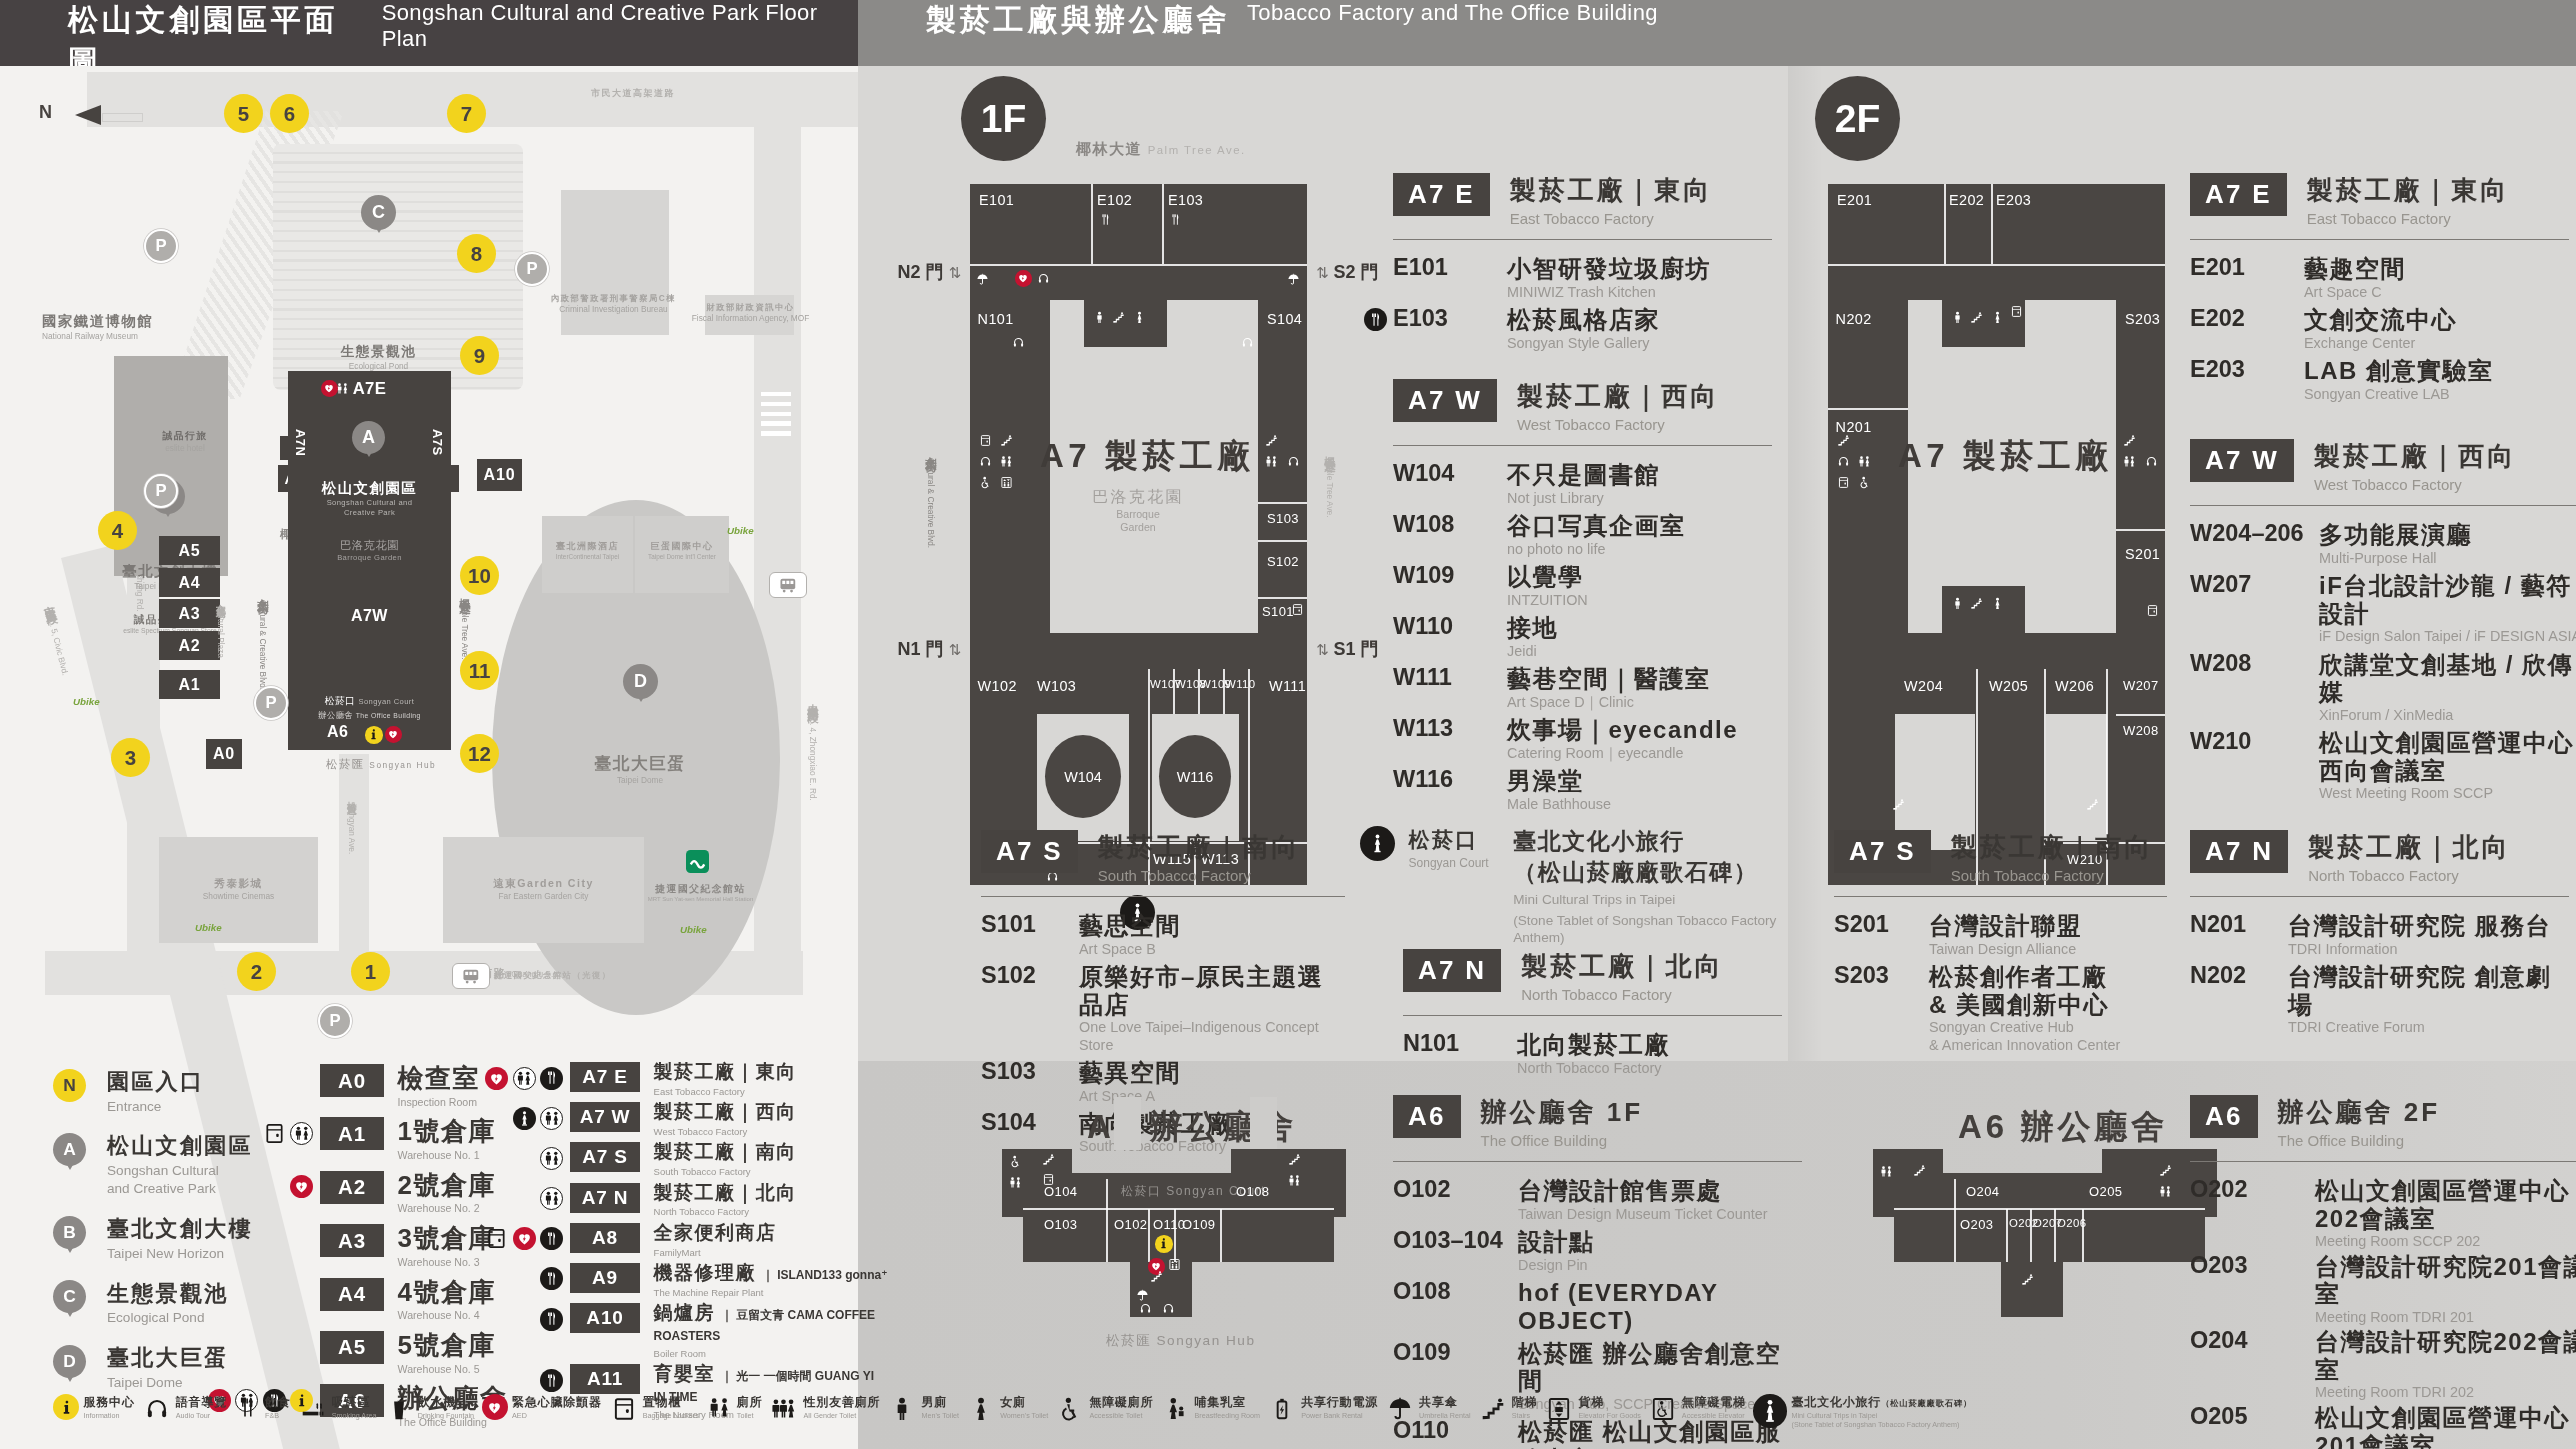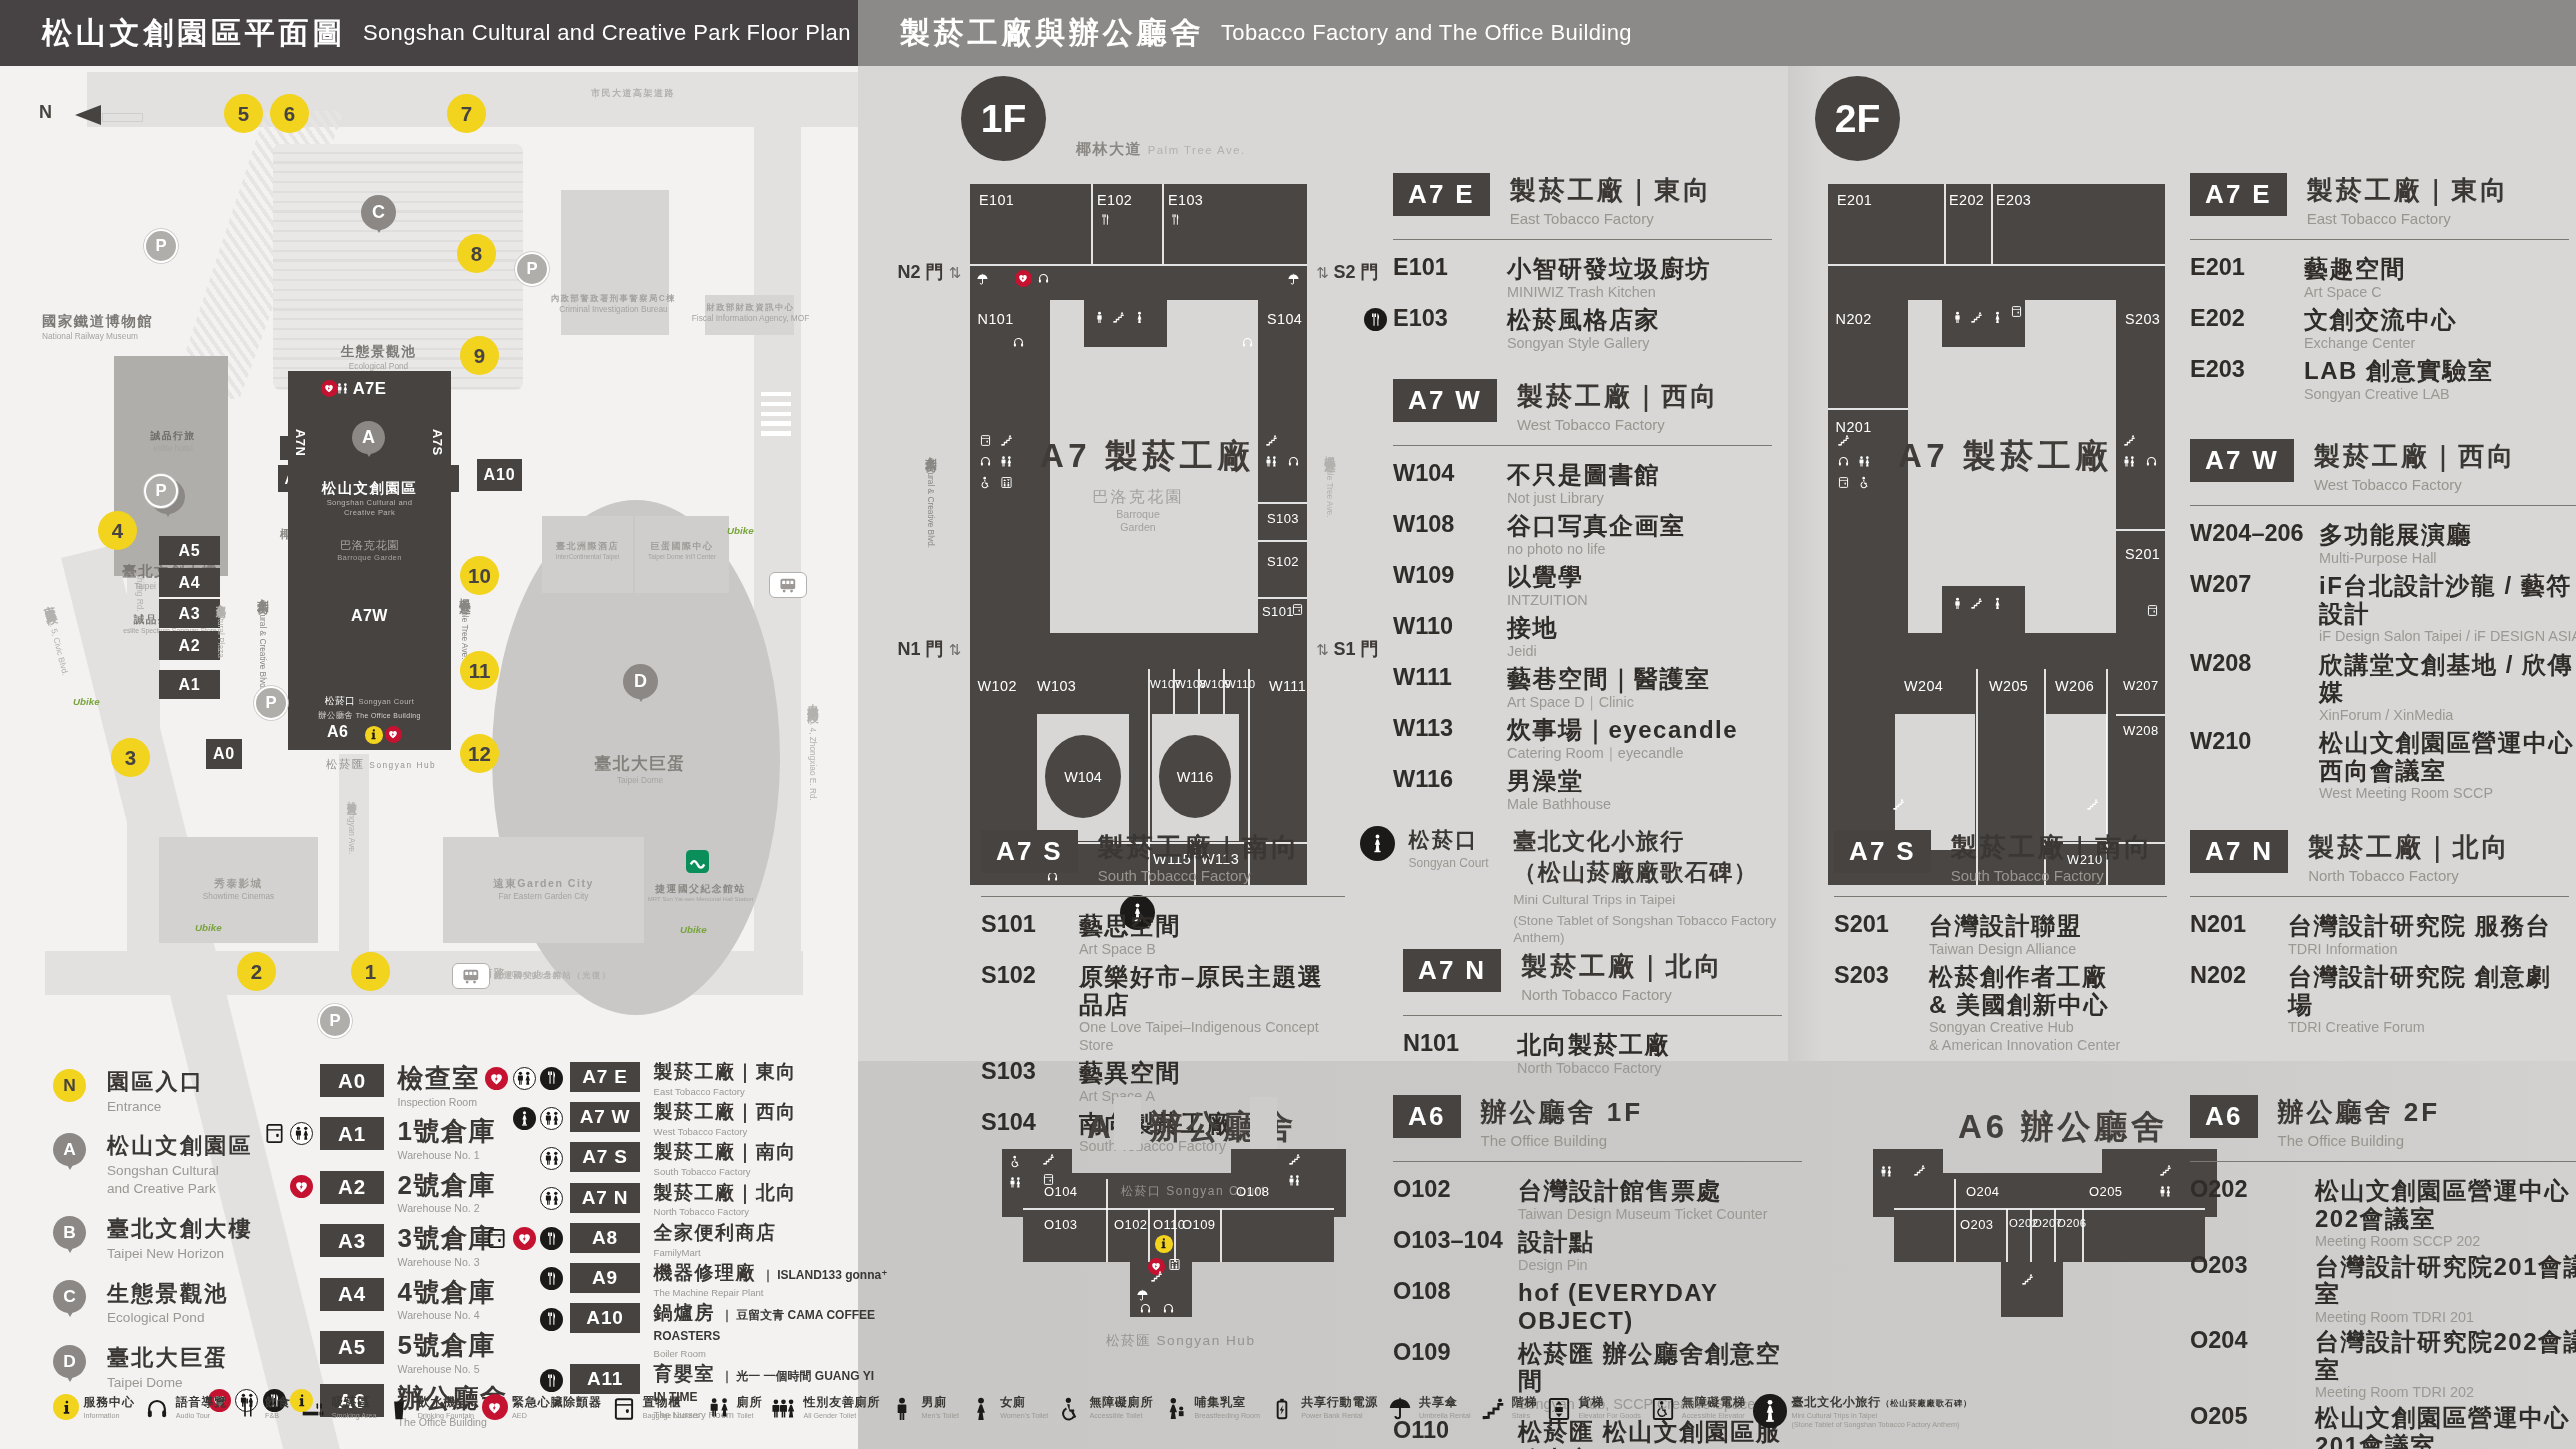--- a/index.html
+++ b/index.html
@@ -1,21 +1,21 @@
 <!DOCTYPE html>
 <html style="font-size:12px"><head>
 <meta charset="utf-8">
 <style>
   html,body{margin:0;padding:0}
   body{width:2576px;height:1449px;position:relative;overflow:hidden;
        font-family:"Liberation Sans","DejaVu Sans",sans-serif;background:#d8d7d5;color:#3a3734}
   .abs{position:absolute}
   .vt{writing-mode:vertical-rl;letter-spacing:3px}
   
-  .hdr{position:absolute;top:0;height:66px;display:flex;align-items:center;gap:16.7px;padding-left:42px;box-sizing:border-box}
+  .hdr{position:absolute;top:0;height:66px;display:flex;align-items:flex-start;gap:16.7px;padding-left:68px;box-sizing:border-box}
   .hdr .zh{color:#fff;font-weight:bold;font-size:30px;letter-spacing:3.8px}
   .hdr .en{color:#fff;font-size:22px;letter-spacing:0.4px}
   
   #map{position:absolute;left:0;top:66px;width:858px;height:1383px;background:#f3f2f0;overflow:hidden}
   .road{position:absolute;background:#e2e1df}
   .blk{position:absolute;background:#d6d5d3}
   .rlbl{position:absolute;color:#b3b1ae;font-size:11.4px;font-weight:bold;letter-spacing:1.5px}
   .rlbl .e{font-weight:normal;font-size:8.3px;letter-spacing:0}
   .plbl{position:absolute;color:#7c7976;font-size:13.6px;font-weight:bold;letter-spacing:1.5px;text-align:center}
   .plbl .e{display:block;font-weight:normal;font-size:8.3px;color:#a5a3a0;letter-spacing:0}
@@ -284,21 +284,21 @@
   <div class="pond" style="left:273px;top:78px;width:250px;height:246px"></div>
   <div class="pin" style="left:361px;top:129px">C</div>
   <div class="plbl" style="left:318px;top:277px;width:121px"><span>生態景觀池</span><span class="e">Ecological Pond</span></div>
 
   <div class="blk" style="left:561px;top:124px;width:108px;height:145px"></div>
   <div class="plbl" style="left:530px;top:227px;width:167px;font-size:8.3px;color:#a5a3a0"><span>內政部警政署刑事警察局C棟</span><span class="e">Criminal Investigation Bureau</span></div>
   <div class="blk" style="left:705px;top:229px;width:89px;height:40px"></div>
   <div class="plbl" style="left:686px;top:236px;width:129px;font-size:8.3px;color:#a5a3a0"><span>財政部財政資訊中心</span><span class="e">Fiscal Information Agency, MOF</span></div>
 
   <div class="blk" style="left:114px;top:290px;width:114px;height:220px;background:#b0aeab"></div>
-  <div class="plbl" style="left:124px;top:364px;width:98px;font-size:9.8px;color:#6f6c69"><span>誠品行旅</span><span class="e">eslite hotel</span></div>
+  <div class="plbl" style="left:136px;top:364px;width:98px;font-size:9.8px;color:#6f6c69"><span>誠品行旅</span><span class="e">eslite hotel</span></div>
   <div class="pin" style="left:150px;top:413px">B</div>
   <div class="plbl" style="left:98px;top:496px;width:144px;font-size:14.4px"><span>臺北文創大樓</span><span class="e">Taipei New Horizon</span></div>
   <div class="plbl" style="left:98px;top:547px;width:144px;font-size:10.6px"><span>誠品生活松菸</span><span class="e" style="font-size:6.8px">eslite Spectrum Songyan Store</span></div>
 
   <div class="mbar" style="left:280px;top:370px;width:50px;height:24px;font-size:14.4px">A11</div>
   <div class="mbar" style="left:278px;top:399px;width:33px;height:27px;font-size:14.4px">A8</div>
   <div class="mbar" style="left:314px;top:399px;width:145px;height:27px">A9</div>
   <div class="mbar" style="left:477px;top:393px;width:45px;height:32px">A10</div>
   <div class="rlbl" style="left:280px;top:461px;color:#8a8784"><span>椰林大道</span> <span class="e">Palm Tree Ave.</span></div>
   <div class="mbar" style="left:159px;top:470px;width:61px;height:29px">A5</div>

